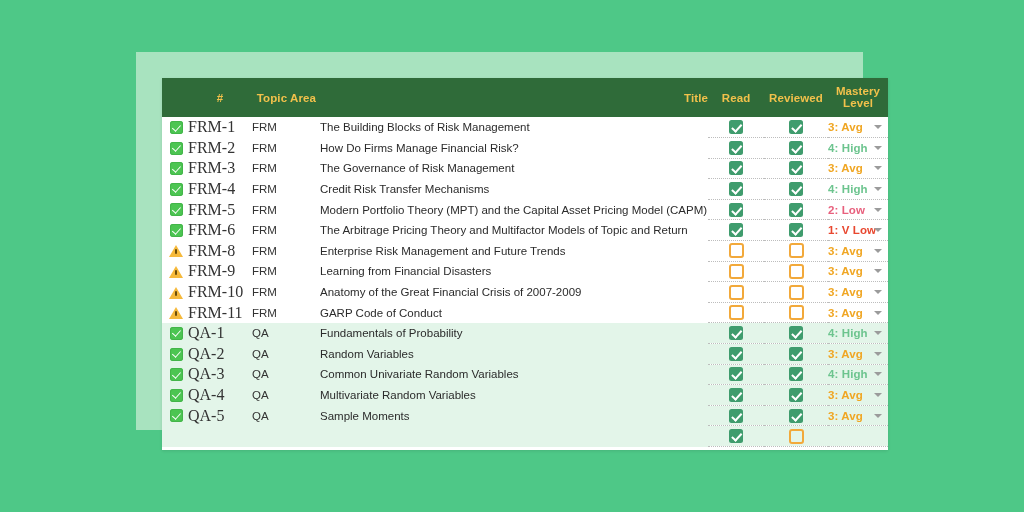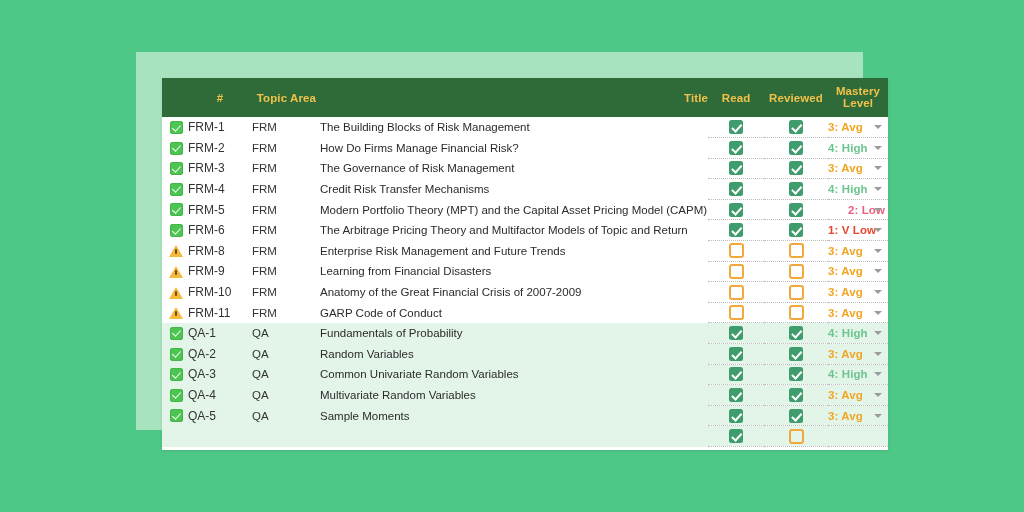--- a/index.html
+++ b/index.html
@@ -78,21 +78,21 @@
   tbody td {
     font-size: 11.5px;
     color: #363636;
     padding: 0;
     vertical-align: middle;
     white-space: nowrap;
     overflow: hidden;
   }
 
   td.cell-status { text-align: center; padding-left: 2px; }
-  td.cell-num    { font-size: 12px; color: #333; text-align: left; }
+  td.cell-num    { font-size: 16px; color: #333; text-align: left; font-family: Liberation Serif, serif; }
   td.cell-topic  { font-size: 11.5px; color: #333; }
   td.cell-title  { font-size: 11.5px; color: #2b2b2b; padding-left: 4px; }
   td.cell-check  { text-align: center; }
   td.cell-mast   { text-align: left; position: relative; padding-right: 32px; }
 
   
   td.cell-check, td.cell-mast {
     border-bottom: 1px dotted #bdbdbd;
     border-top: 1px dotted #bdbdbd;
   }
@@ -167,21 +167,21 @@
   }
 
   
   .mast-txt {
     font-size: 11.5px;
     font-weight: bold;
     letter-spacing: 0.1px;
   }
   .m-avg   { color: #f0a623; }
   .m-high  { color: #6cc48e; }
-  .m-low   { color: #e8607d; margin-left: 20px; }
+  .m-low   { color: #e8607d; }
   .m-vlow  { color: #e8472f; }
 
   .caret {
     position: absolute;
     right: 6px;
     top: 50%;
     margin-top: -2px;
     width: 0; height: 0;
     border-left: 4.5px solid transparent;
     border-right: 4.5px solid transparent;

